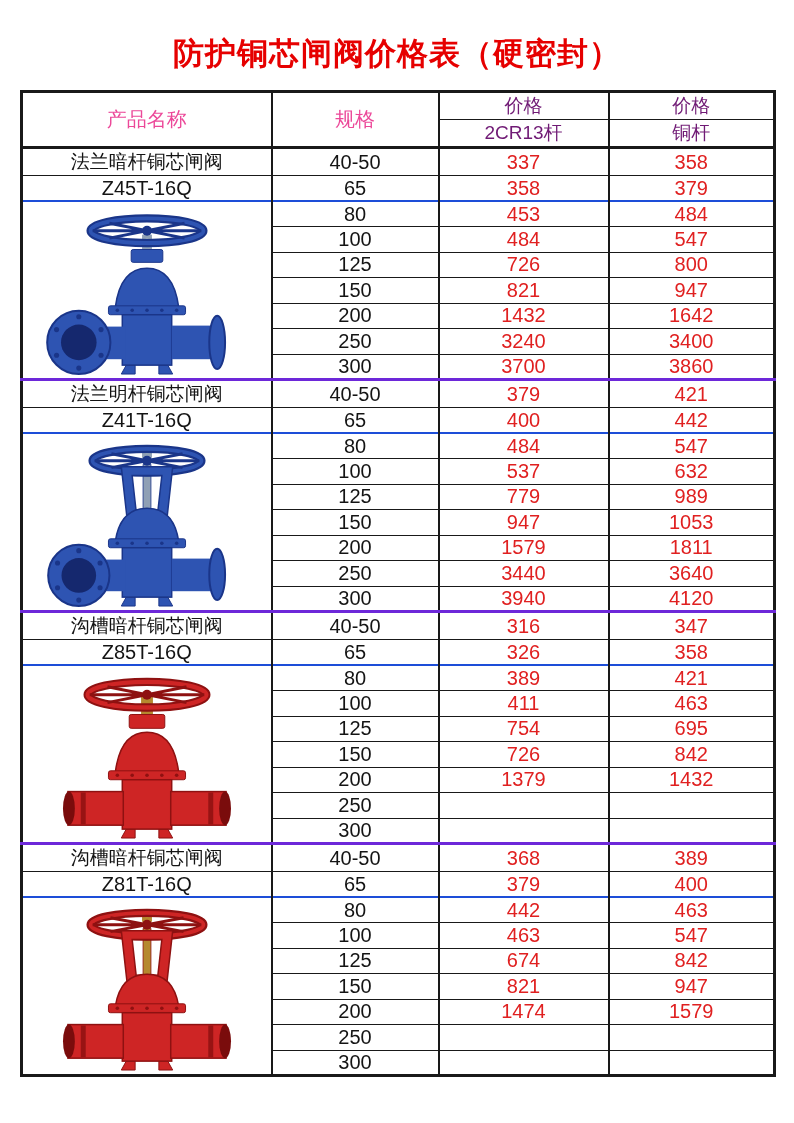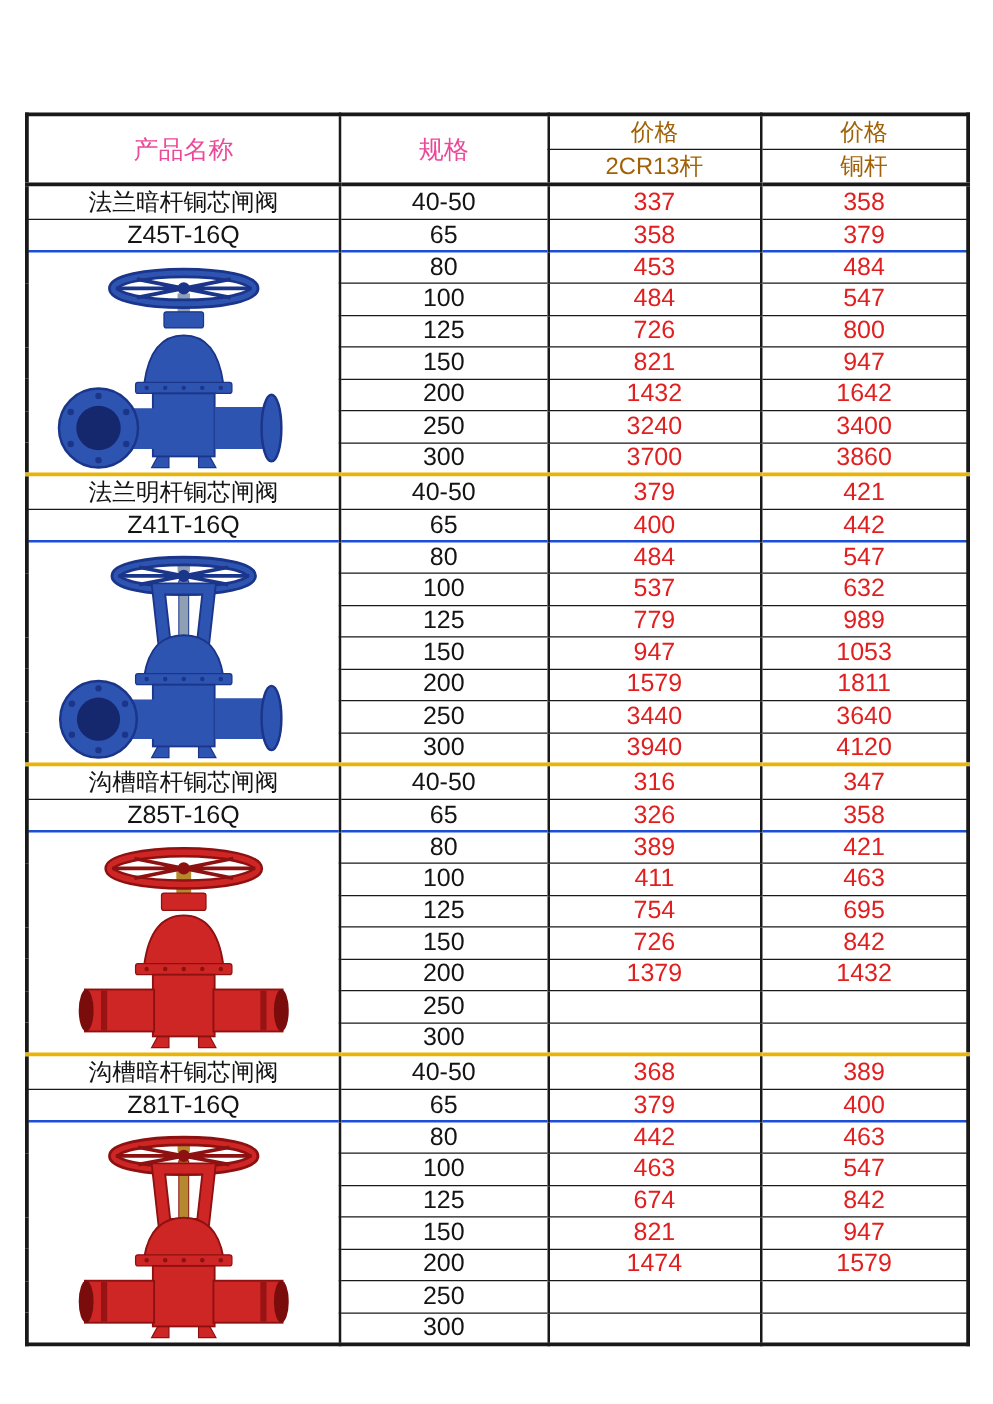--- a/index.html
+++ b/index.html
@@ -19,39 +19,40 @@
   }
   th, td {
     border:1px solid #191919;
     border-left-width:2px; border-right-width:2px;
     padding:0; text-align:center; vertical-align:middle;
     overflow:hidden; white-space:nowrap;
   }
   thead tr { height:26px; }
   thead th { font-weight:normal; }
   .h-black { font-size:20px; color:#ec4899; }
-  .h-red   { font-size:19px; color:#a16207; }
+  .h-red   { font-size:19px; color:#701a75; }
   thead tr.h-sub th, thead th[rowspan] { border-bottom:3px solid #191919; }
   tbody tr { height:25.5px; }
   tbody td { font-size:20px; color:#141414; }
   td.c-name  { font-size:19px; }
   td.c-model { font-size:20px;margin-top:30px; }
   td.c-p { color:#e02020; }
-  tr.r-sec > td { border-top:3px solid #eab308; }
+  tr.r-sec > td { border-top:3px solid #6d28d9; }
   tr.r-img > td { border-top:2px solid #1d4ed8; }
   td.c-img { vertical-align:middle; }
   .valve { display:block; margin:3px auto 0 auto; }
   .valve.blue { --c:#2e54b2; --d:#1a3589; --bore:#15286e; --stem:#8fa0b5; }
   .valve.red  { --c:#ce2525; --d:#8e1111; --bore:#7a0c0c; --stem:#b5892f; }
 </style>
 </head>
 <body>
 
 <div class="page">
 
+  <h1 class="title">防护铜芯闸阀价格表（硬密封）</h1>
 
   <table class="price-table">
     <colgroup>
       <col style="width:250px">
         <col style="width:167px">
         <col style="width:170px">
         <col style="width:166px">
     </colgroup>
     <thead>
       <tr>

